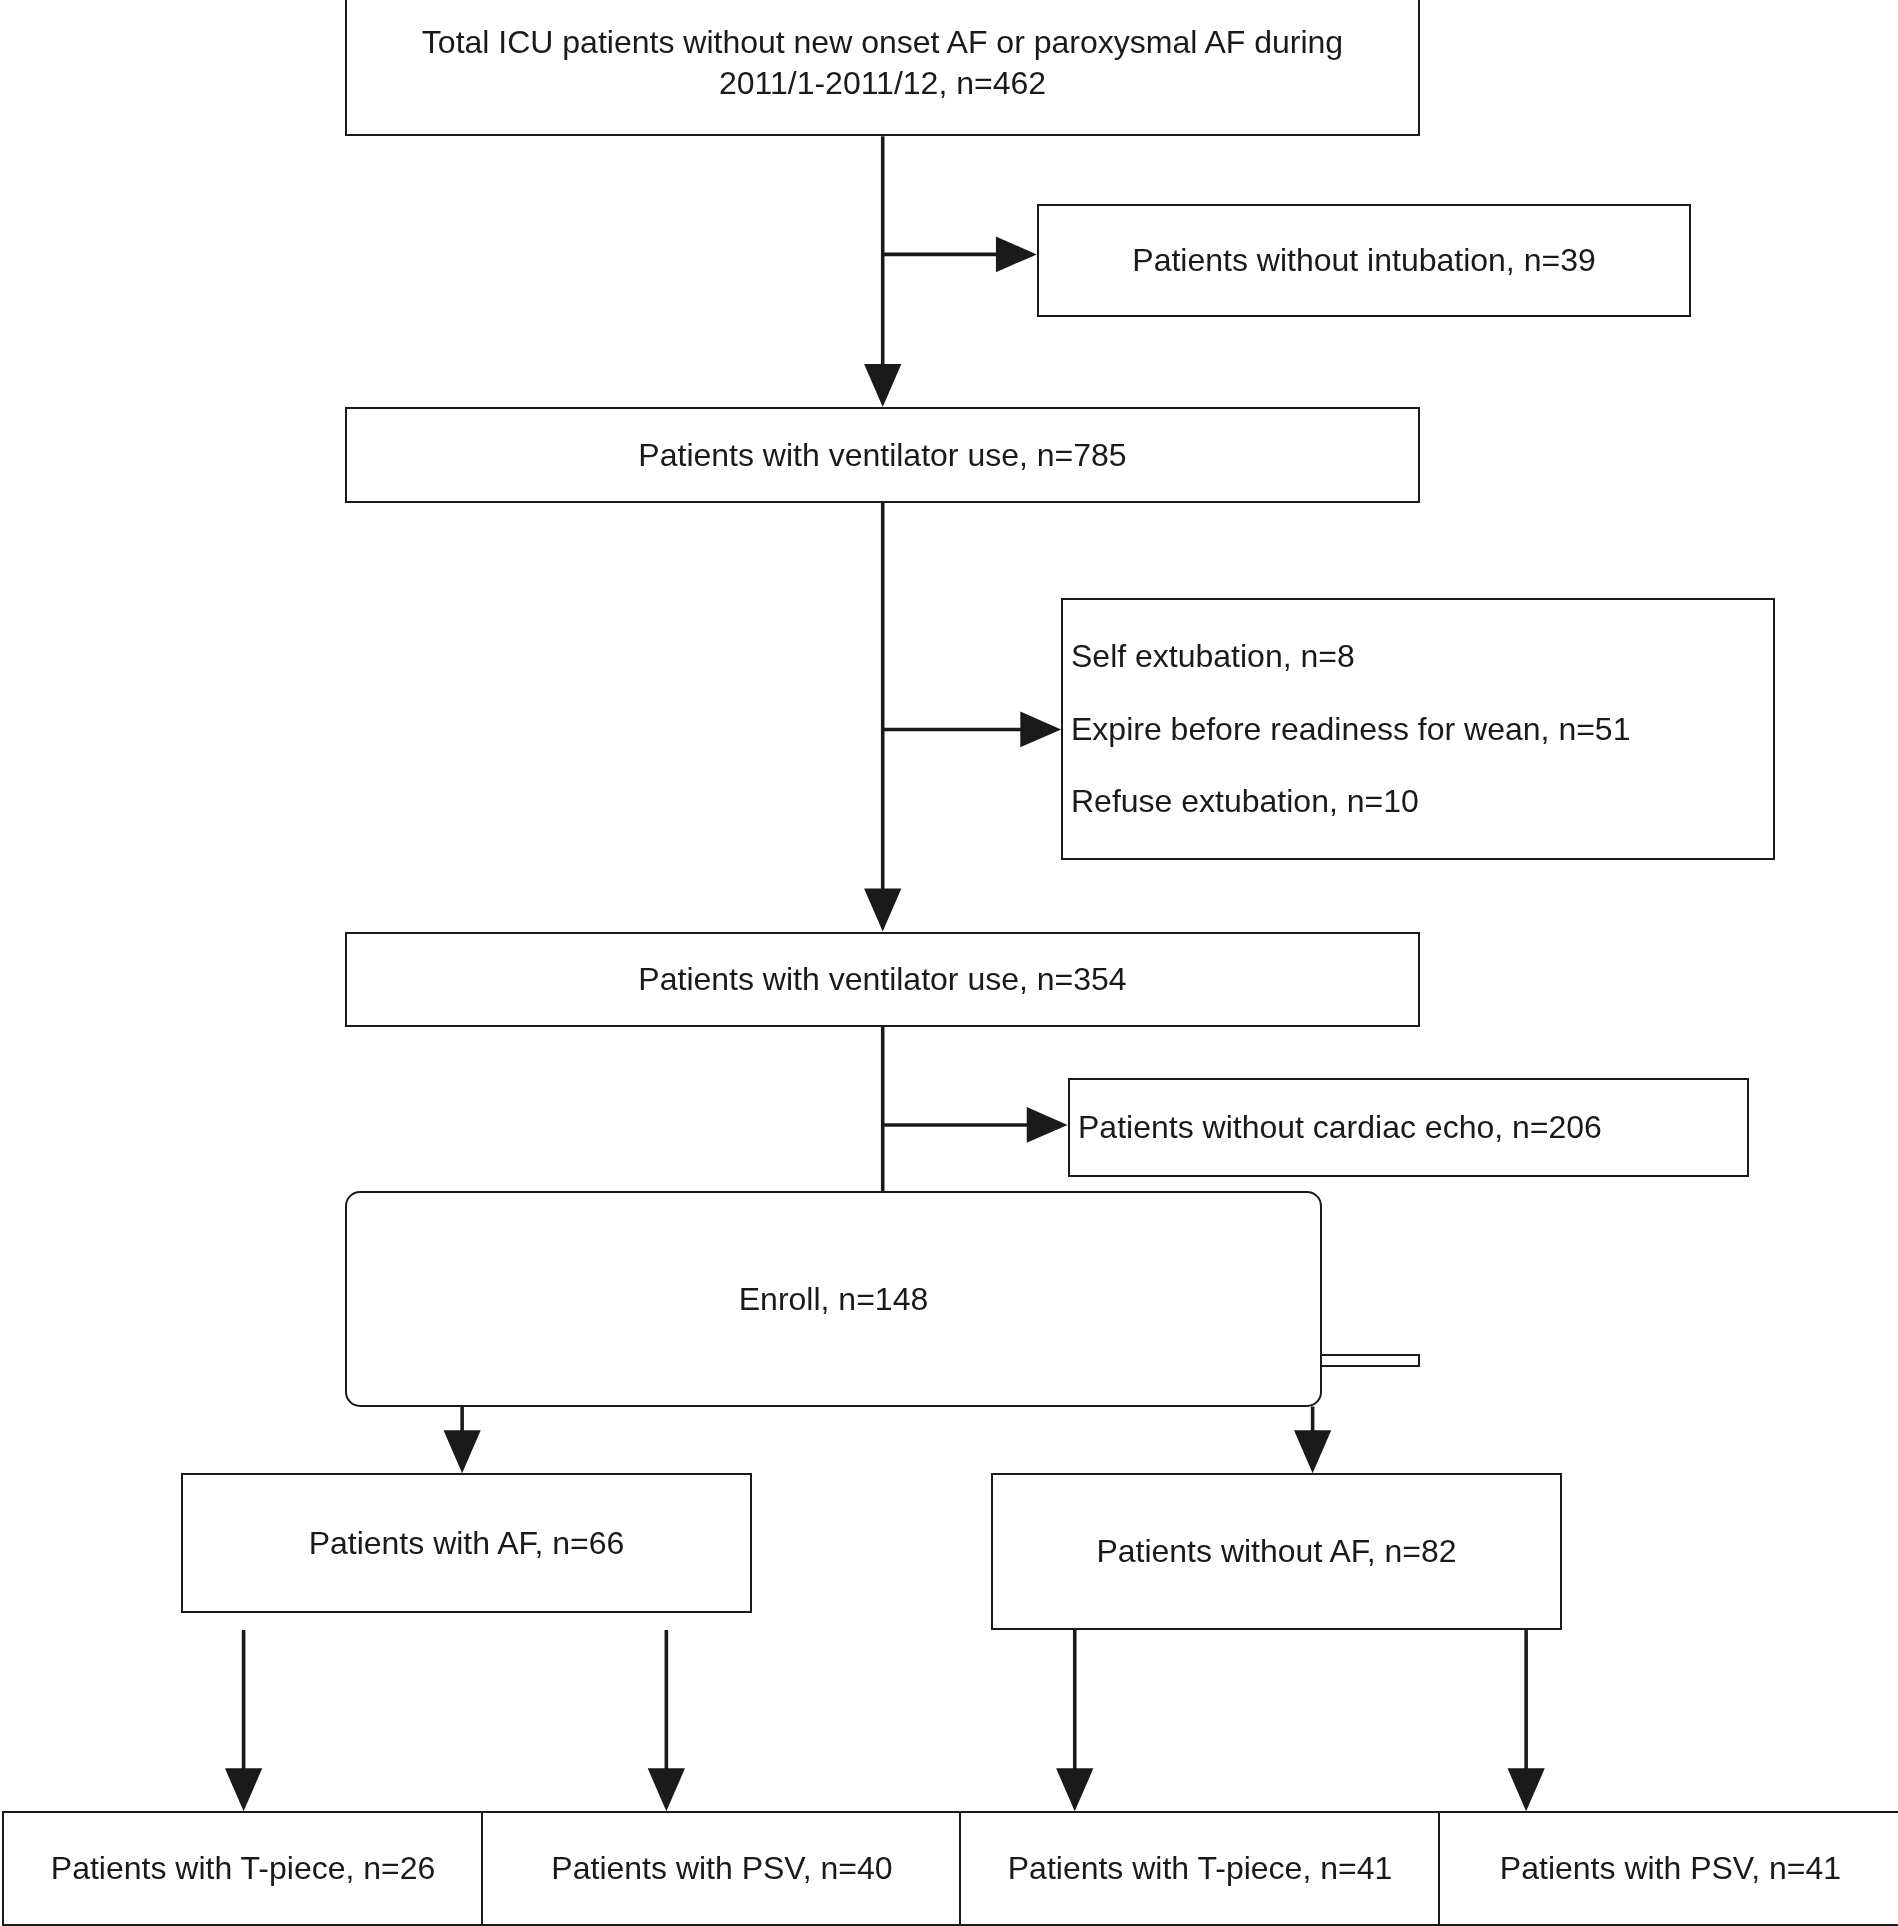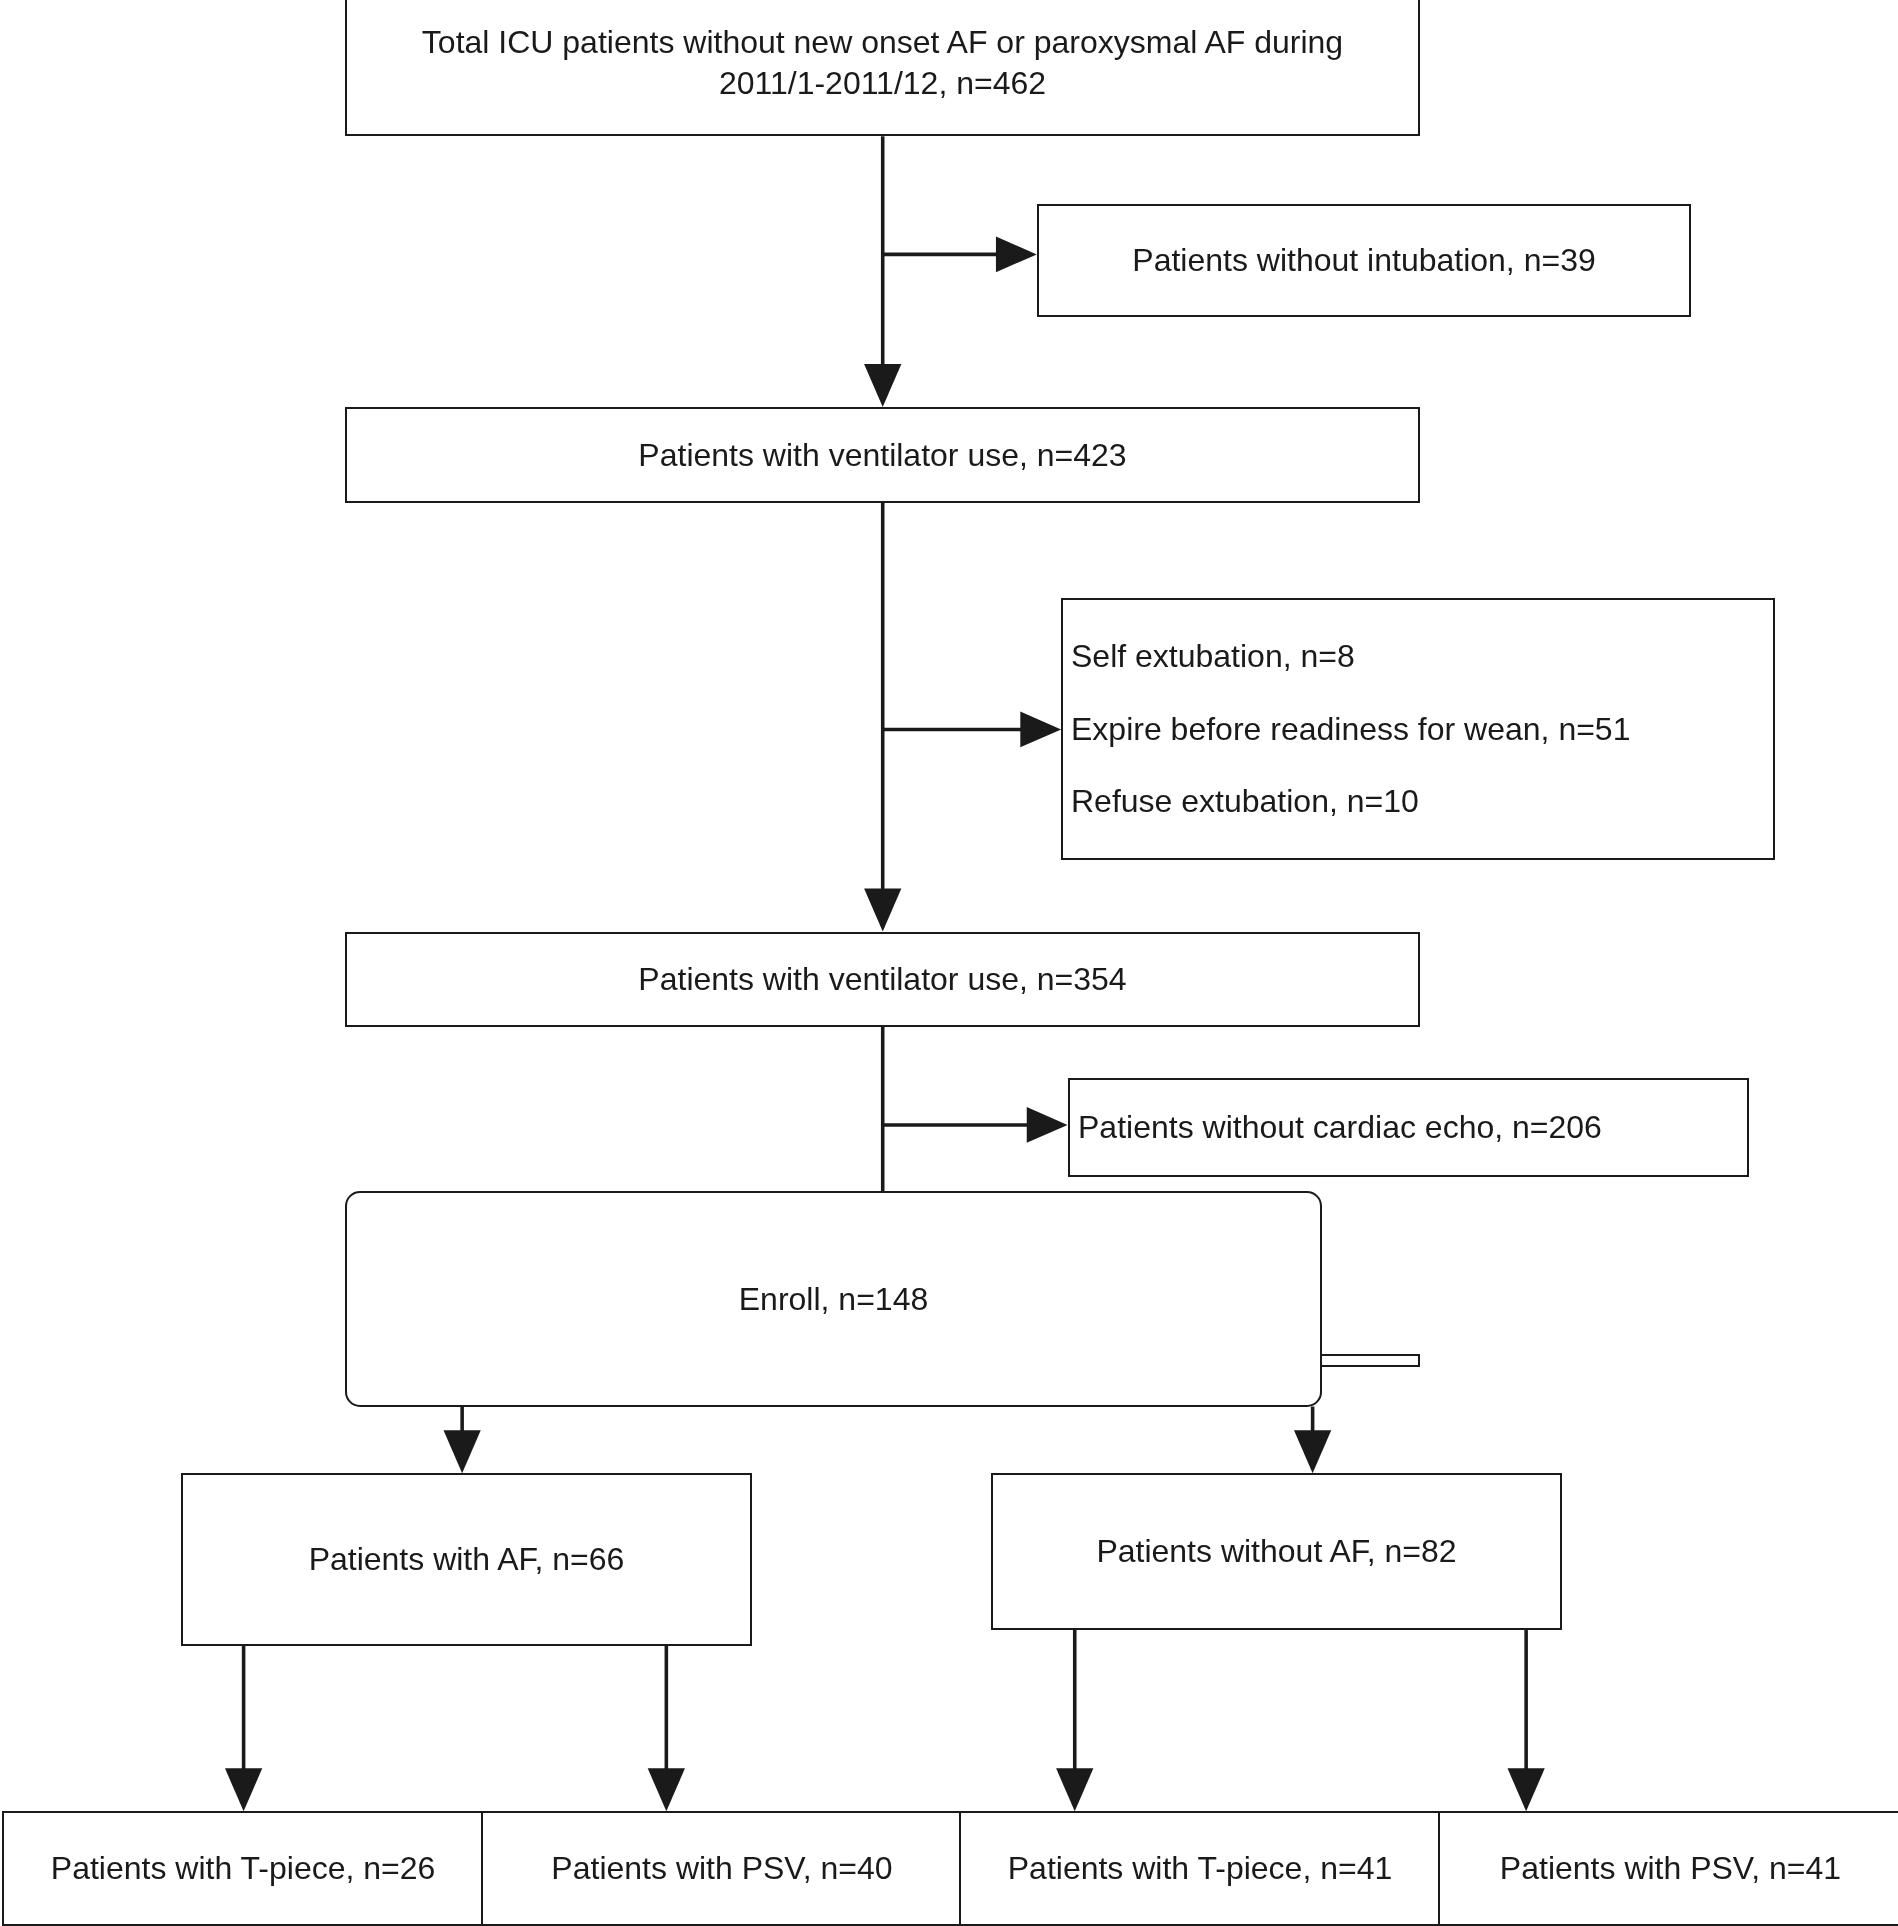--- a/index.html
+++ b/index.html
@@ -110,21 +110,21 @@
   <div class="node" style="left:345px; top:-10px; width:1075px; height:146px;">
     <span class="label">Total ICU patients without new onset AF or paroxysmal AF during
 2011/1-2011/12, n=462</span>
   </div>
 
   <div class="node" style="left:1037px; top:204px; width:654px; height:113px;">
     <span class="label">Patients without intubation, n=39</span>
   </div>
 
   <div class="node" style="left:345px; top:407px; width:1075px; height:96px;">
-    <span class="label">Patients with ventilator use, n=423</span>
+    <span class="label">Patients with ventilator use, n=785</span>
   </div>
 
   <div class="node multiline left-align" style="left:1061px; top:598px; width:714px; height:262px;">
     <span class="label">Self extubation, n=8</span>
     <span class="label">Expire before readiness for wean, n=51</span>
     <span class="label">Refuse extubation, n=10</span>
   </div>
 
   <div class="node" style="left:345px; top:932px; width:1075px; height:95px;">
     <span class="label">Patients with ventilator use, n=354</span>
@@ -133,21 +133,21 @@
   <div class="node left-align" style="left:1068px; top:1078px; width:681px; height:99px;text-align:center;">
     <span class="label">Patients without cardiac echo, n=206</span>
   </div>
 
   <div class="node" style="left:345px; top:1354px; width:1075px; height:0px;"></div>
 
   <div class="node" style="left:345px; top:1191px; width:977px; height:216px;border-radius:15px;">
     <span class="label">Enroll, n=148</span>
   </div>
 
-  <div class="node" style="left:181px; top:1473px; width:571px; height:173px;">
+  <div class="node" style="left:181px; top:1473px; width:571px; height:140px;">
     <span class="label">Patients with AF, n=66</span>
   </div>
 
   <div class="node" style="left:991px; top:1473px; width:571px; height:157px;">
     <span class="label">Patients without AF, n=82</span>
   </div>
 
   <div class="node" style="left:2.1px; top:1811px; width:482px; height:115px;">
     <span class="label">Patients with T-piece, n=26</span>
   </div>

